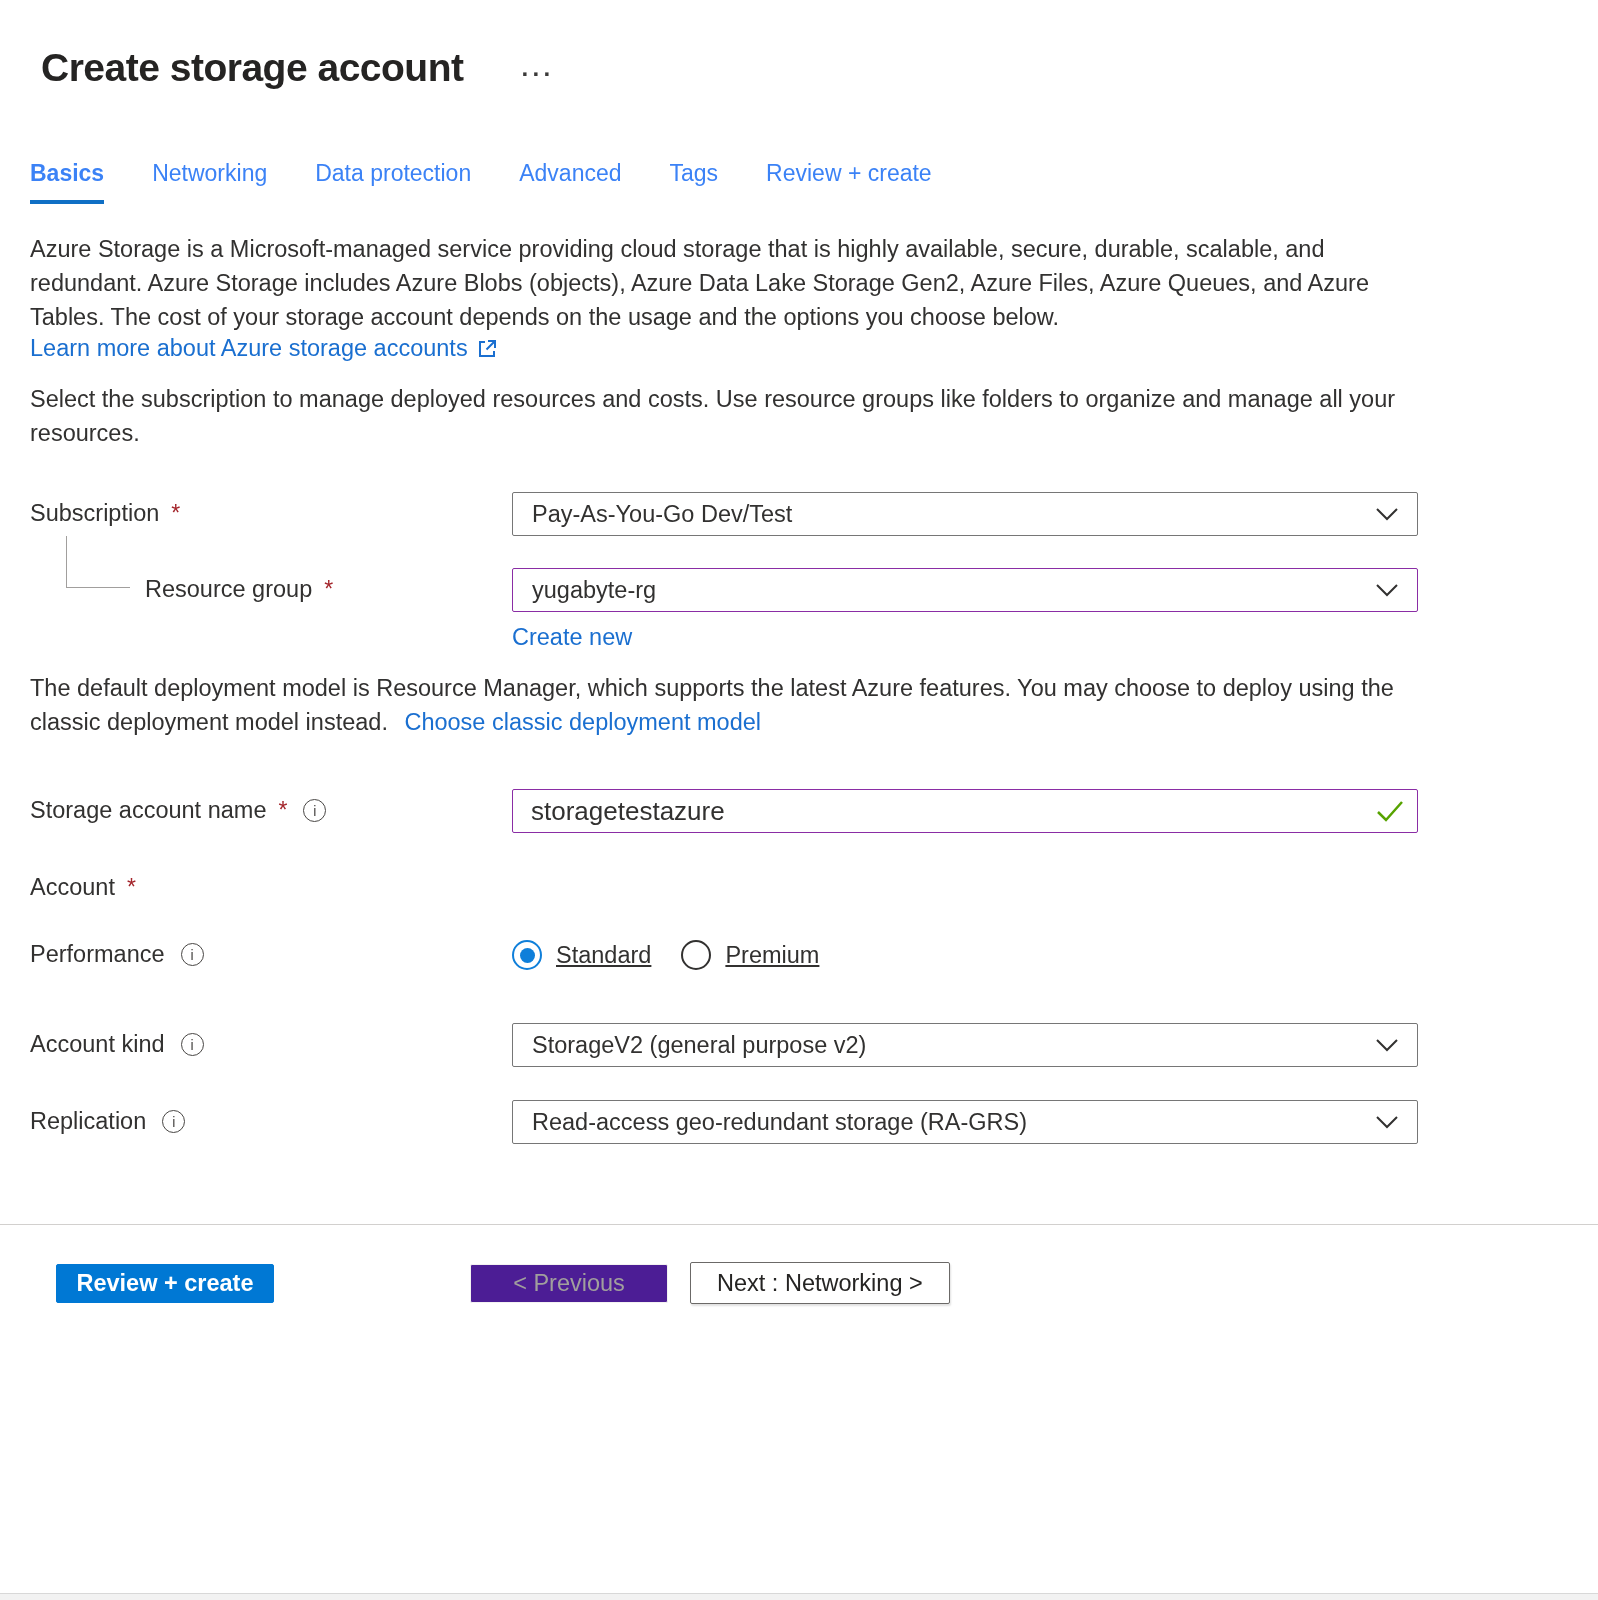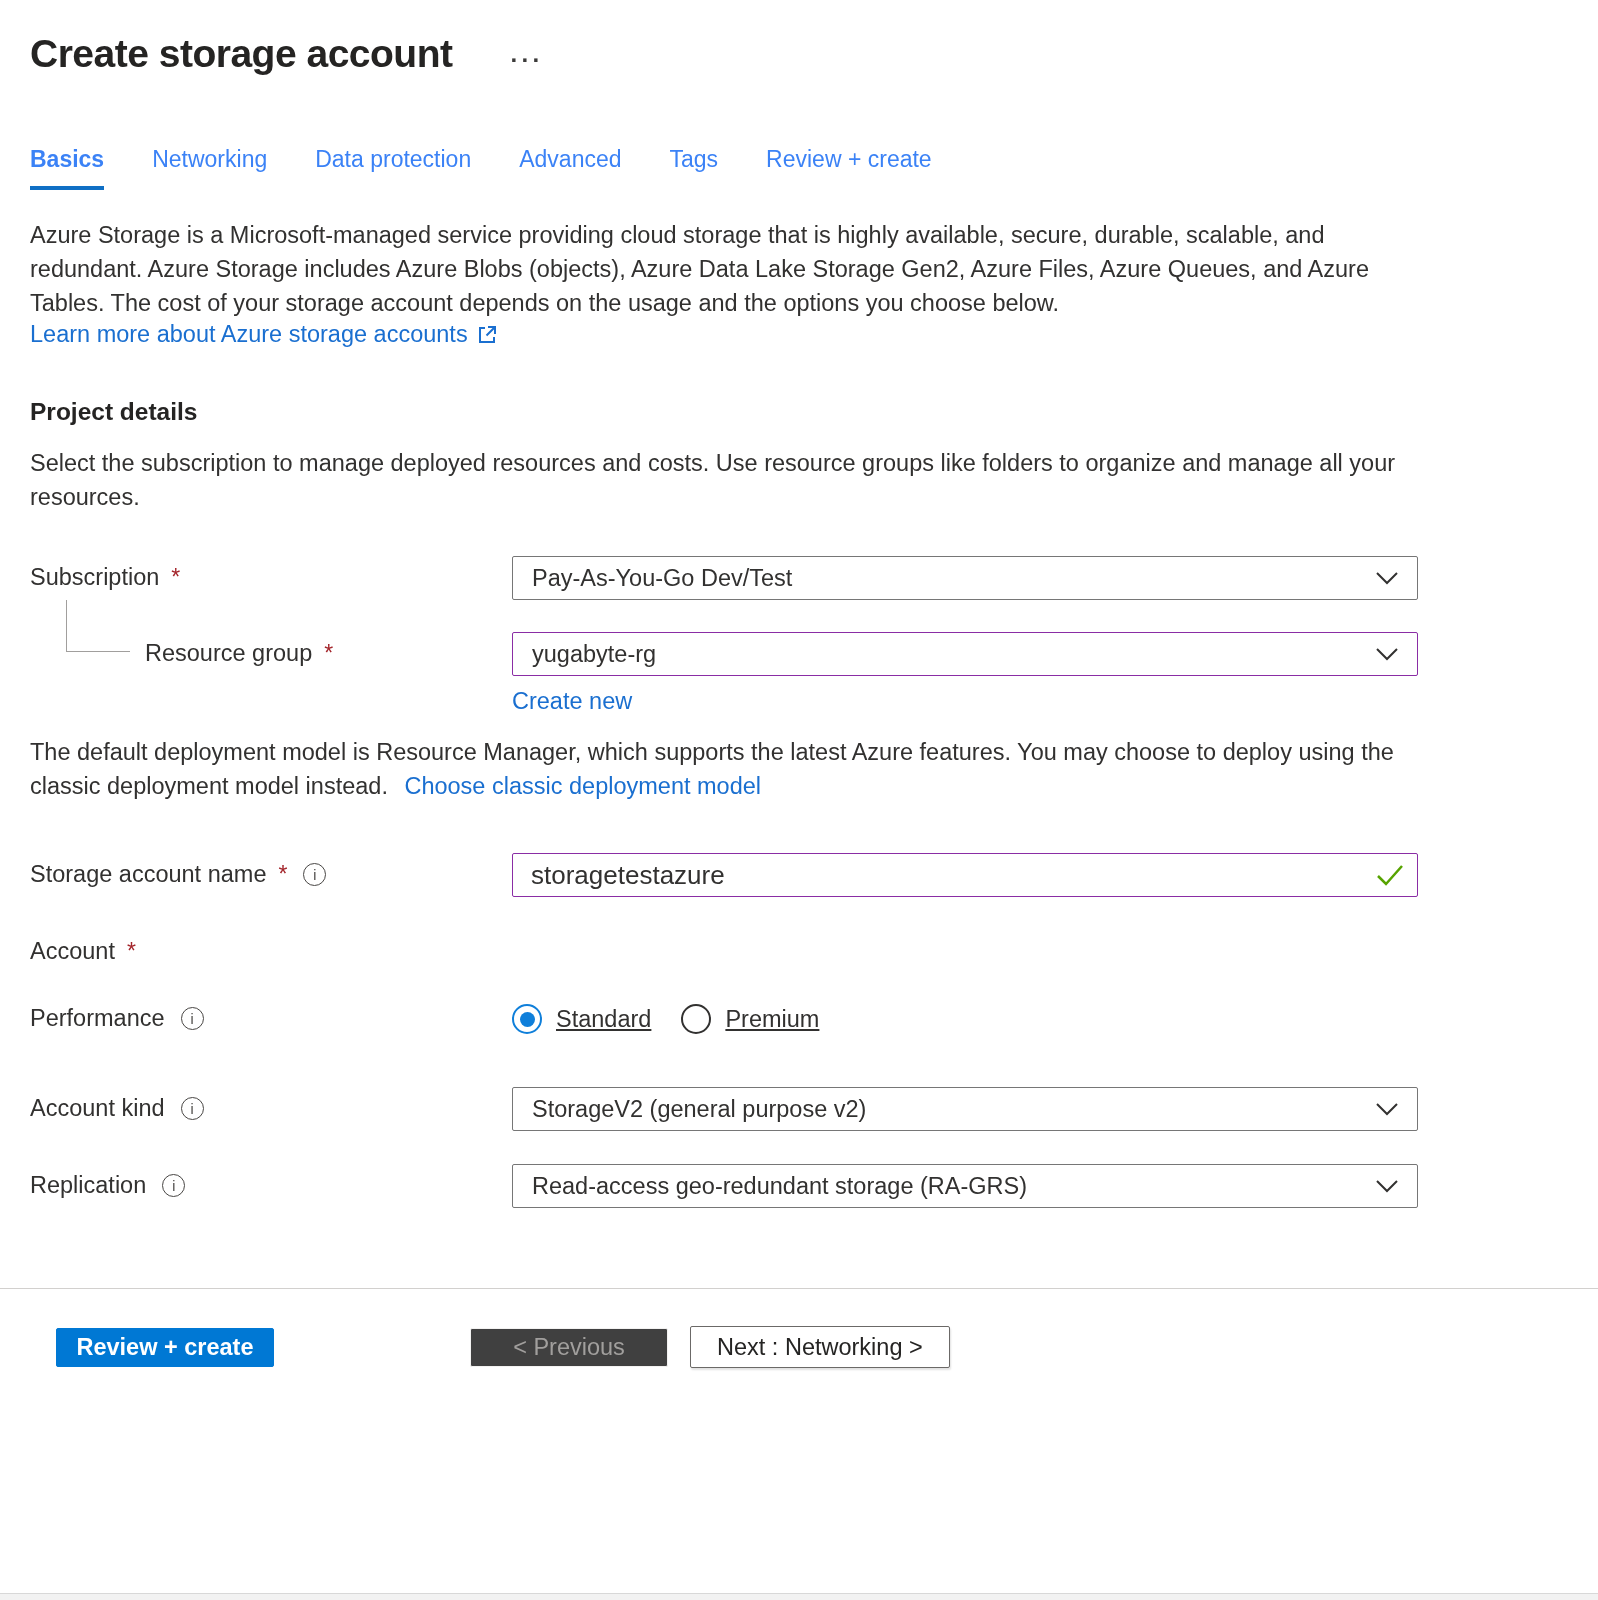--- a/index.html
+++ b/index.html
@@ -2,21 +2,21 @@
 <html><head>
 <meta charset="utf-8">
 <style>
   * { margin:0; padding:0; box-sizing:border-box; }
   html,body { width:1598px; height:1600px; background:#ffffff; overflow:hidden;
     font-family:"Liberation Sans", sans-serif; color:#323130; }
   .page { position:relative; width:1598px; height:1600px; background:#fff; }
   .content { padding:0 30px; }
 
   
-  .hdr { display:flex; align-items:flex-end; padding-top:32px; }
+  .hdr { display:flex; align-items:flex-end; padding-top:46px;margin-left:11px; }
   .title { font-size:39px; font-weight:700; color:#252423; letter-spacing:-.5px; }
   .more-btn { margin-left:58px; margin-bottom:4px; font-size:24px; font-weight:700;
     color:#3b3a39; letter-spacing:3px; cursor:pointer; line-height:1; }
 
   
   .tabs { display:flex; gap:48px; margin-top:70px; }
   .tab { font-size:23px; color:#3b82f6; padding-bottom:13px; border-bottom:4px solid transparent; cursor:pointer; }
   .tab.active { font-weight:700; border-bottom-color:#0f6fc5; }
 
   
@@ -71,21 +71,21 @@
   .radio .dot::after { content:""; width:15px; height:15px; border-radius:50%; background:transparent; }
   .radio.selected .dot::after { background:#0f7fda; }
 
   
   .divider { margin-top:80px; border-top:1.5px solid #d2d0ce; width:1598px; }
   .footer { display:flex; align-items:center; padding:37px 0 0 56px; }
   .btn { font-family:inherit; font-size:23.5px; border-radius:2px; cursor:pointer;
     height:39px; display:inline-flex; align-items:center; justify-content:center; }
   .btn-primary { background:#0078d4; color:#fff; border:1px solid #0078d4;
     width:218px; font-weight:700; }
-  .btn-disabled { background:#404040; color:#a19f9d; border:1px solid #f3f2f1;
+  .btn-disabled { background:#4c1d95; color:#a19f9d; border:1px solid #f3f2f1;
     width:198px; margin-left:196px; }
   .btn-secondary { background:#fff; color:#252423; border:1px solid #6b6967;
     padding:0 26px; margin-left:22px; height:42px; box-shadow:1px 2px 2px rgba(0,0,0,.12); }
   .bottom-strip { position:absolute; left:0; bottom:0; width:100%; height:7px;
     background:#f2f2f2; border-top:1px solid #d8d8d8; }
 </style>
 </head>
 <body>
 
 <div class="page">
@@ -107,21 +107,20 @@
 
     <p class="para">Azure Storage is a Microsoft-managed service providing cloud storage that is highly available, secure, durable, scalable, and redundant. Azure Storage includes Azure Blobs (objects), Azure Data Lake Storage Gen2, Azure Files, Azure Queues, and Azure Tables. The cost of your storage account depends on the usage and the options you choose below.</p>
     <a class="link learnmore" href="#">
       <span>Learn more about Azure storage accounts</span>
       <svg width="21" height="21" viewBox="0 0 21 21">
         <path d="M8 4 H3 V18 H17 V13" fill="none" stroke="#1a6fd0" stroke-width="2"></path>
         <path d="M11 3 H18 V10 M18 3 L9.5 11.5" fill="none" stroke="#1a6fd0" stroke-width="2"></path>
       </svg>
     </a>
 
-    <h2 class="h2 project">Project details</h2>
     <p class="para sect-para">Select the subscription to manage deployed resources and costs. Use resource groups like folders to organize and manage all your resources.</p>
 
     <div class="row row-subscription">
       <div class="label-col">
         <span>Subscription</span>
         <span class="req">*</span>
       </div>
       <div class="field-col">
         <div class="control">
           <span>Pay-As-You-Go Dev/Test</span>

